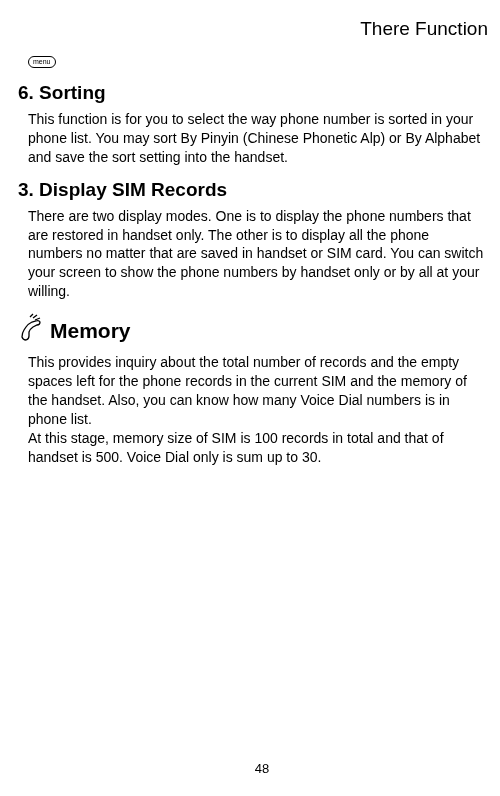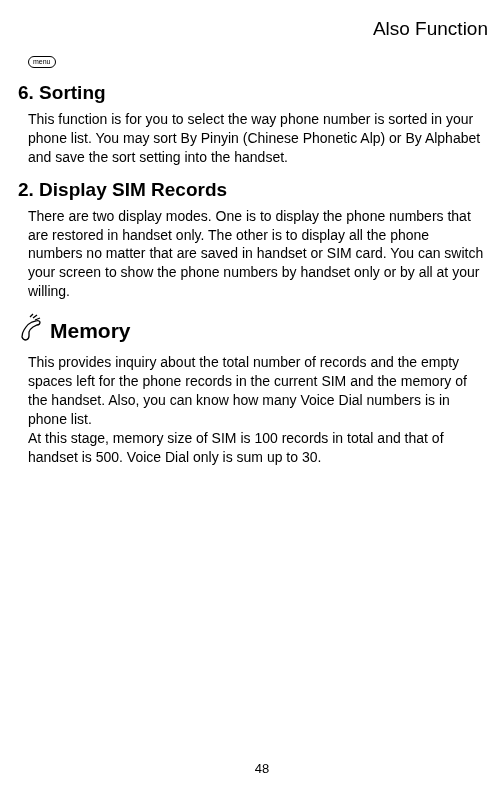--- a/index.html
+++ b/index.html
@@ -71,30 +71,30 @@
       bottom: 20px;
       width: 100%;
       left: 12px;
       text-align: center;
       font-size: 13px;
     }
   </style>
 </head>
 <body>
 
-<div class="header">Also Function</div>
+<div class="header">There Function</div>
 
 <div class="menu-key-line">
   <span class="menu-key-icon">menu</span>
 </div>
 
 <h2 class="section-title">6. Sorting</h2>
 <p class="body-text">This function is for you to select the way phone number is sorted in your phone list. You may sort By Pinyin (Chinese Phonetic Alp) or By Alphabet and save the sort setting into the handset.</p>
 
-<h2 class="section-title">2. Display SIM Records</h2>
+<h2 class="section-title">3. Display SIM Records</h2>
 <p class="body-text">There are two display modes.    One is to display the phone numbers that are restored in handset only.    The other is to display all the phone numbers no matter that are saved in handset or SIM card.    You can switch your screen to show the phone numbers by handset only or by all at your willing.</p>
 
 <div class="memory-heading">
   <span class="memory-icon">
     <svg width="26" height="30" viewBox="0 0 26 30">
       <path d="M 4 24 Q 4 20 6 17 L 8 14 Q 10 11 14 9 L 18 8 Q 21 7 22 9 Q 22 12 19 12 L 15 14 Q 12 16 11 19 L 11 23 Q 11 26 8 27 Q 5 27 4 24 Z" fill="none" stroke="black" stroke-width="1.3"></path>
       <path d="M 12 4 L 15 1 M 15 5 L 19 2 M 17 7 L 22 5" stroke="black" stroke-width="1.3" fill="none"></path>
     </svg>
   </span>
   <span class="memory-title">Memory</span>

